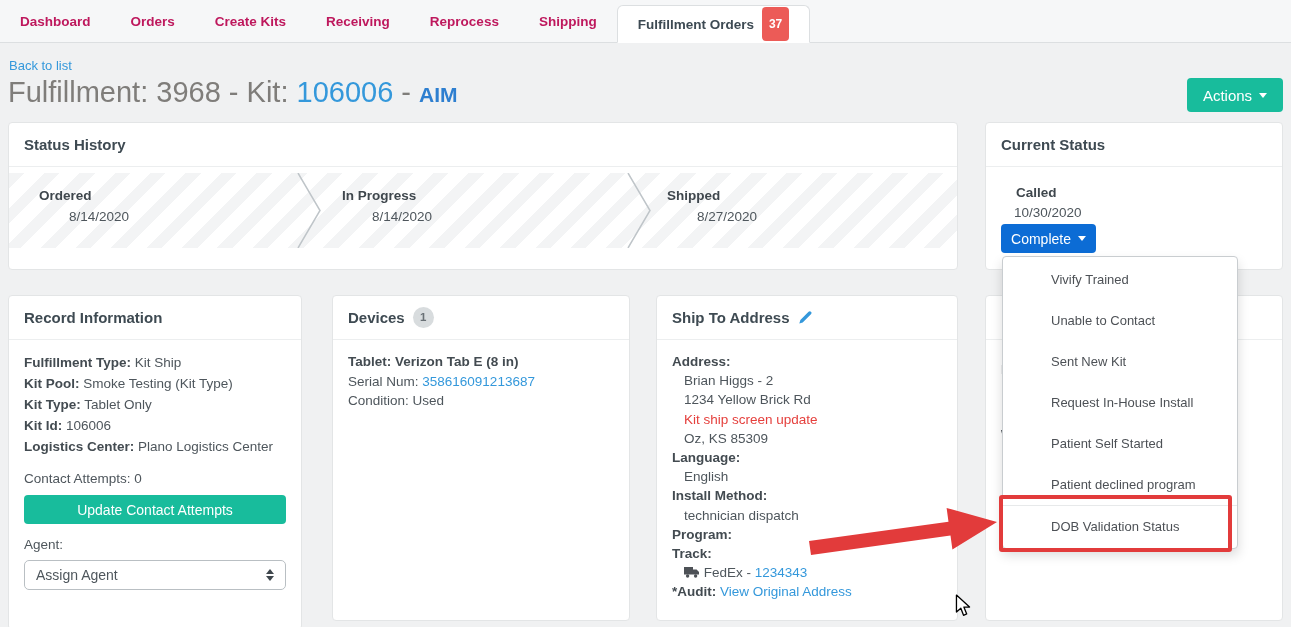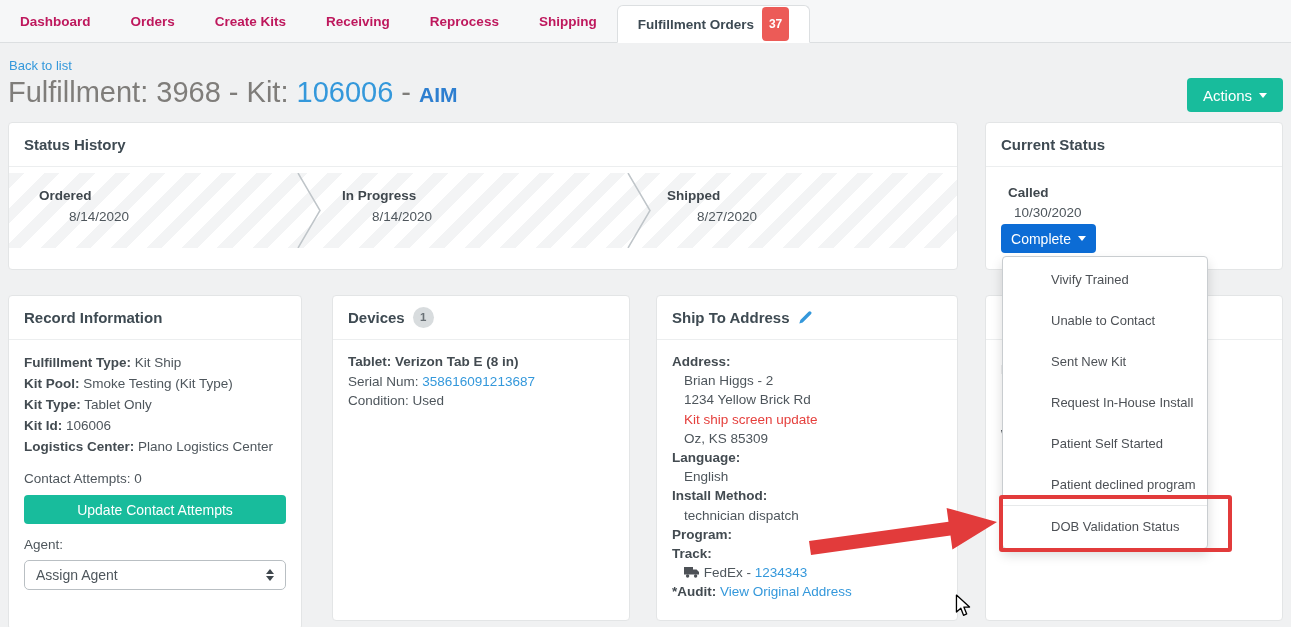--- a/index.html
+++ b/index.html
@@ -45,27 +45,27 @@
   #status-history{left:8px;top:122px;width:950px;height:148px;}
   .stripe-band{position:absolute;left:0;right:0;top:50px;height:75px;
           background:repeating-linear-gradient(135deg,#f3f4f5 0 11px,#ffffff 11px 25px);}
   .step{position:absolute;top:15px;font-size:13.5px;color:#40484e;}
   .step b{font-weight:700;color:#3f474d;}
   .step .date{padding-left:30px;margin-top:6px;color:#4e565c;font-weight:400;}
   .chevron{position:absolute;top:0;}
 
   
   #current-status{left:985px;top:122px;width:298px;height:148px;}
-  .cs-label{position:absolute;left:22px;top:62px;font-size:13.5px;font-weight:700;color:#3f474d;}
+  .cs-label{position:absolute;left:30px;top:62px;font-size:13.5px;font-weight:700;color:#3f474d;}
   .cs-date{position:absolute;left:28px;top:82px;font-size:13.5px;color:#4e565c;text-align:center;}
   .complete-btn{position:absolute;left:15px;top:101px;width:95px;height:29px;background:var(--primary_blue);
           font-size:14px;display:flex;align-items:center;justify-content:center;gap:7px;}
 
   
-  .dropdown{position:absolute;left:1002px;top:256px;width:206px;background:#fff;
+  .dropdown{position:absolute;left:1002px;top:256px;width:236px;background:#fff;
           border:1px solid #c9cdd0;border-radius:4px;box-shadow:0 6px 12px rgba(0,0,0,.15);
           padding:2px 0;z-index:20;}
   .dropdown .item{height:41px;line-height:41px;padding-left:48px;font-size:13px;color:#4d5156;
           white-space:nowrap;cursor:pointer;}
   .dropdown .item.divided{border-top:1px solid #e7e9ea;}
 
   
   #record-info{left:8px;top:295px;width:294px;height:335px;}
   .panel-body{padding:12px 15px;font-size:13.5px;color:#4e565c;}
   .ri-row{line-height:21px;white-space:nowrap;}

